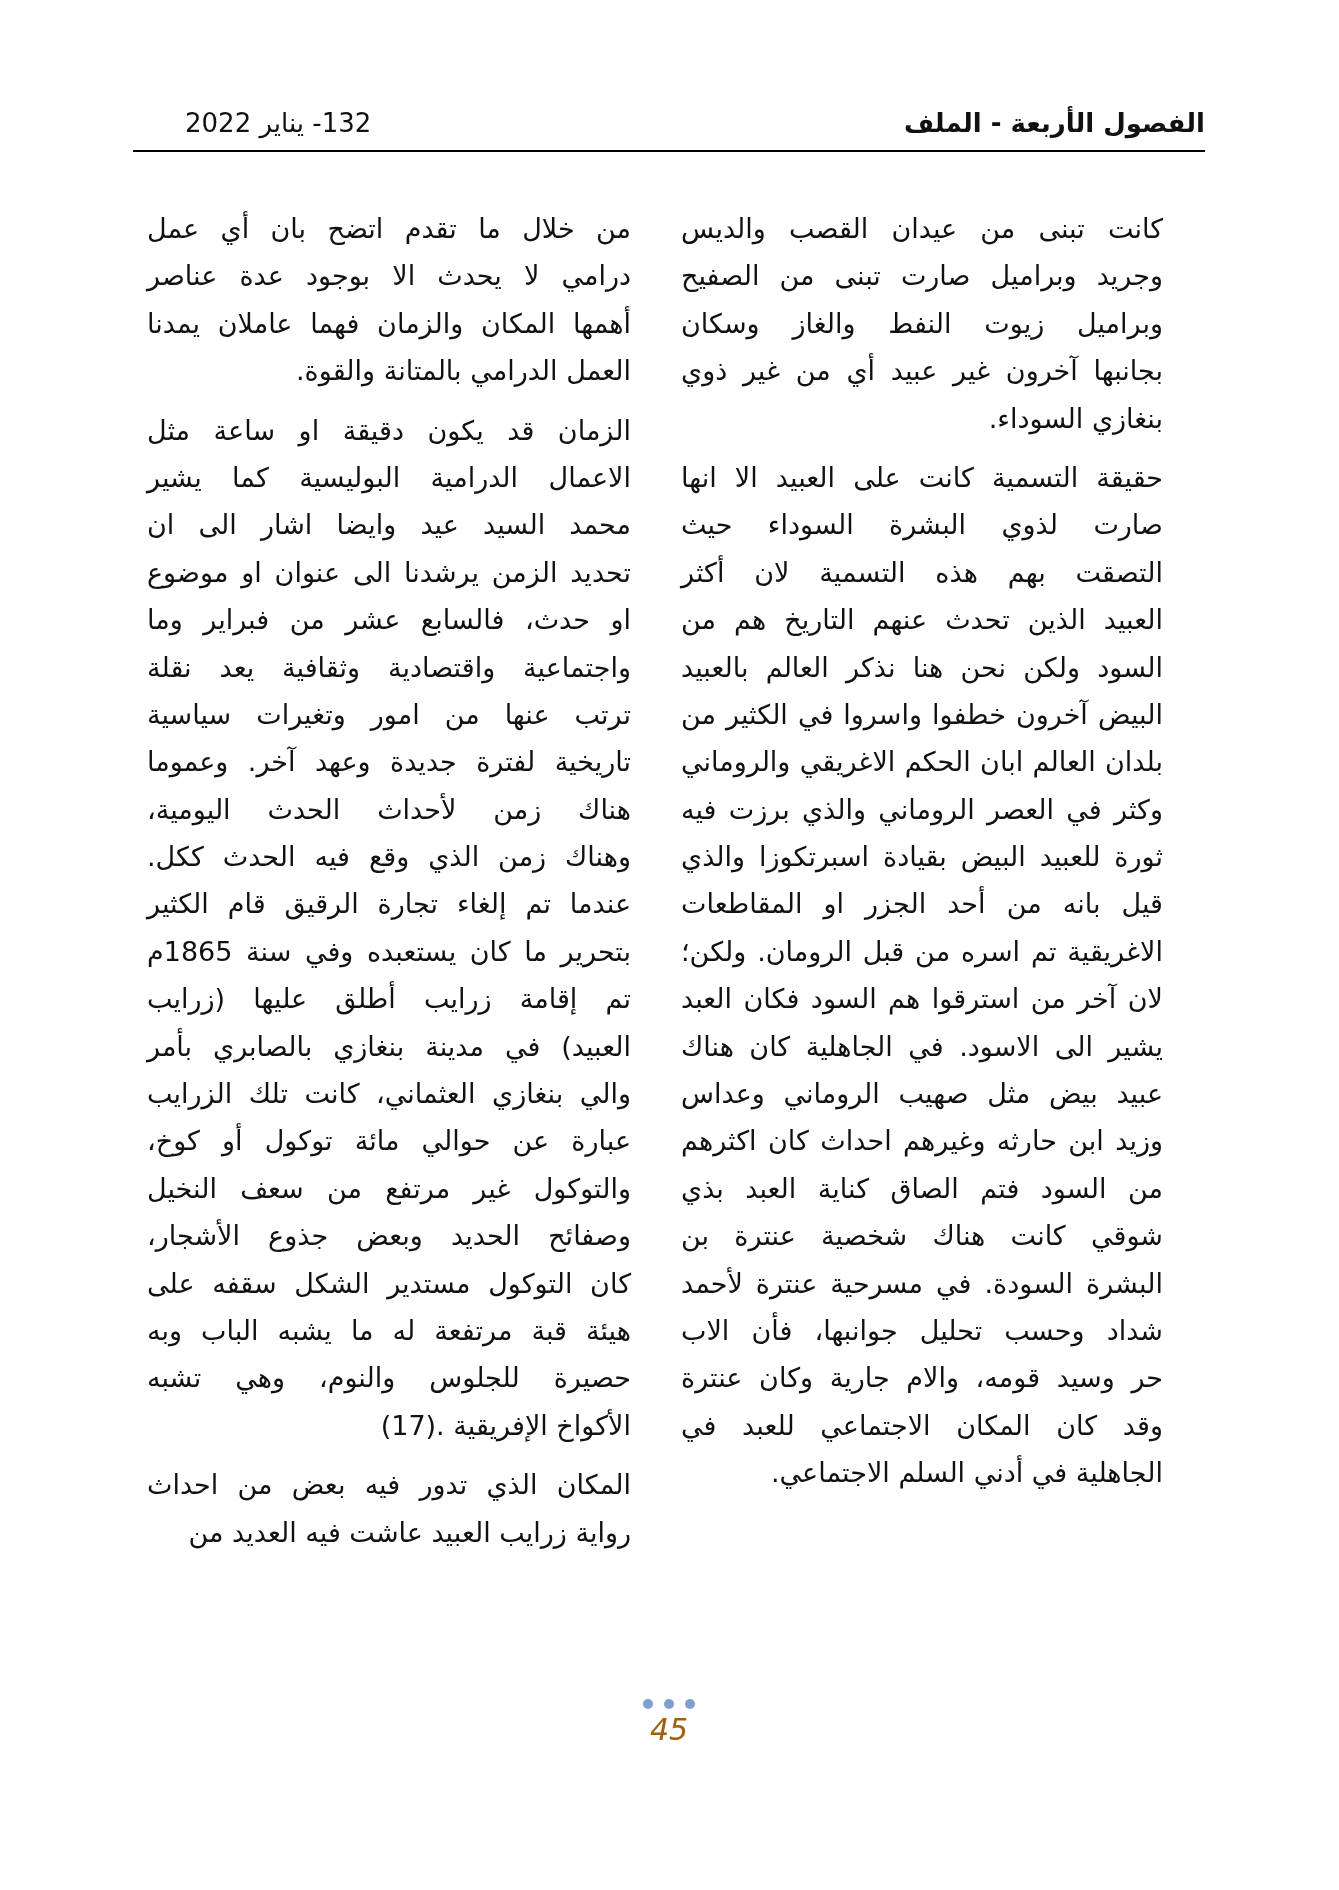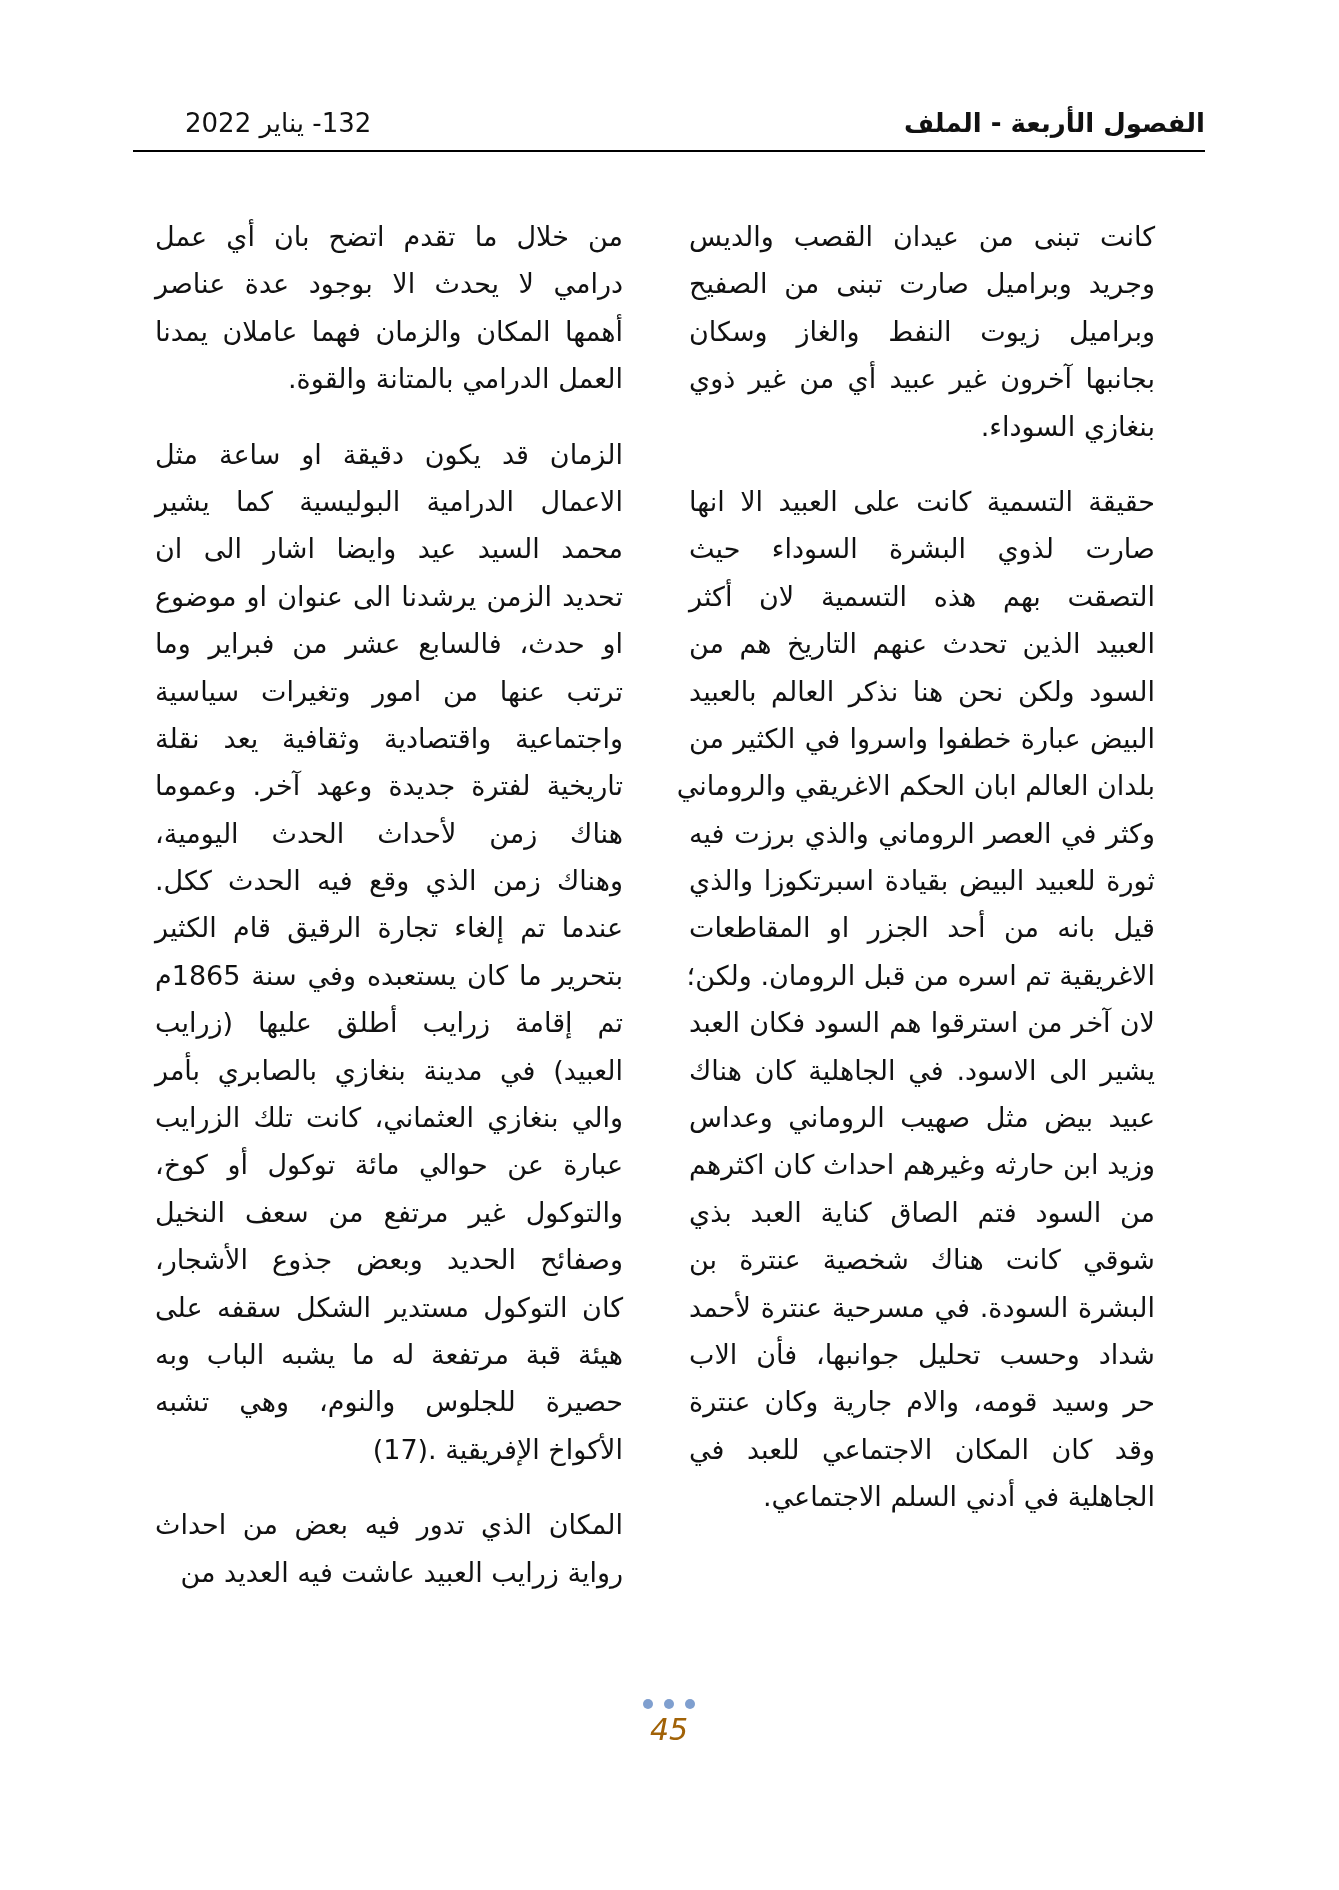--- a/index.html
+++ b/index.html
@@ -8,21 +8,21 @@
   .header { position: absolute; top: 100px; left: 133px; width: 1072px; height: 52px; }
   .hdr-right { position: absolute; right: 0; top: 8px; font-family: "DejaVu Sans", sans-serif;
                font-weight: bold; font-size: 26px; direction: rtl; letter-spacing: -0.5px; }
   .hdr-left { position: absolute; left: 12px; top: 8px; font-family: "DejaVu Sans", sans-serif;
               font-size: 26px; direction: rtl; unicode-bidi: plaintext; margin-left: 40px; }
   .rule { position: absolute; left: 0; top: 50px; width: 1072px; height: 2px; background: #000; }
 
   .col { position: absolute; direction: rtl; font-family: "DejaVu Sans", sans-serif; font-size: 27px; }
   .col-right { left: 681px; width: 482px; top: 205px; }
   .col-left  { left: 147px; width: 484px; top: 205px; }
-  .para { margin: 8px; }
+  .para { margin: 0; }
   .line { display: block; height: 47.4px; line-height: 47.4px; text-align: justify;
           text-align-last: justify; white-space: nowrap; overflow: visible; }
   .line.last { text-align-last: right; }
   .gap { height: 12px; }
 
   .footer { position: absolute; left: 600px; top: 1690px; width: 160px; height: 70px; }
   .dots { position: absolute; left: 43px; top: 9px; display: flex; gap: 11px; }
   .dot { width: 10px; height: 10px; border-radius: 50%; background: #7f9fcf; }
   .pagenum { position: absolute; left: 50px; top: 22px; font-family: "DejaVu Sans", sans-serif;
              font-style: italic; font-size: 30px; color: #a16207; }
@@ -44,21 +44,21 @@
       <span class="line">بجانبها آخرون غير عبيد أي من غير ذوي</span>
       <span class="line last">بنغازي السوداء.</span>
     </div>
     <div class="gap"></div>
     <div class="para">
       <span class="line">حقيقة التسمية كانت على العبيد الا انها</span>
       <span class="line">صارت لذوي البشرة السوداء حيث</span>
       <span class="line">التصقت بهم هذه التسمية لان أكثر</span>
       <span class="line">العبيد الذين تحدث عنهم التاريخ هم من</span>
       <span class="line">السود ولكن نحن هنا نذكر العالم بالعبيد</span>
-      <span class="line">البيض عبارة خطفوا واسروا في الكثير من</span>
+      <span class="line">البيض آخرون خطفوا واسروا في الكثير من</span>
       <span class="line">بلدان العالم ابان الحكم الاغريقي والروماني</span>
       <span class="line">وكثر في العصر الروماني والذي برزت فيه</span>
       <span class="line">ثورة للعبيد البيض بقيادة اسبرتكوزا والذي</span>
       <span class="line">قيل بانه من أحد الجزر او المقاطعات</span>
       <span class="line">الاغريقية تم اسره من قبل الرومان. ولكن؛</span>
       <span class="line">لان آخر من استرقوا هم السود فكان العبد</span>
       <span class="line">يشير الى الاسود. في الجاهلية كان هناك</span>
       <span class="line">عبيد بيض مثل صهيب الروماني وعداس</span>
       <span class="line">وزيد ابن حارثه وغيرهم احداث كان اكثرهم</span>
       <span class="line">من السود فتم الصاق كناية العبد بذي</span>
@@ -77,22 +77,22 @@
       <span class="line">أهمها المكان والزمان فهما عاملان يمدنا</span>
       <span class="line last">العمل الدرامي بالمتانة والقوة.</span>
     </div>
     <div class="gap"></div>
     <div class="para">
       <span class="line">الزمان قد يكون دقيقة او ساعة مثل</span>
       <span class="line">الاعمال الدرامية البوليسية كما يشير</span>
       <span class="line">محمد السيد عيد وايضا اشار الى ان</span>
       <span class="line">تحديد الزمن يرشدنا الى عنوان او موضوع</span>
       <span class="line">او حدث، فالسابع عشر من فبراير وما</span>
+      <span class="line">واجتماعية واقتصادية وثقافية يعد نقلة</span>
       <span class="line">ترتب عنها من امور وتغيرات سياسية</span>
-      <span class="line">واجتماعية واقتصادية وثقافية يعد نقلة</span>
       <span class="line">تاريخية لفترة جديدة وعهد آخر. وعموما</span>
       <span class="line">هناك زمن لأحداث الحدث اليومية،</span>
       <span class="line">وهناك زمن الذي وقع فيه الحدث ككل.</span>
       <span class="line">عندما تم إلغاء تجارة الرقيق قام الكثير</span>
       <span class="line">بتحرير ما كان يستعبده وفي سنة 1865م</span>
       <span class="line">تم إقامة زرايب أطلق عليها (زرايب</span>
       <span class="line">العبيد) في مدينة بنغازي بالصابري بأمر</span>
       <span class="line">والي بنغازي العثماني، كانت تلك الزرايب</span>
       <span class="line">عبارة عن حوالي مائة توكول أو كوخ،</span>
       <span class="line">والتوكول غير مرتفع من سعف النخيل</span>

